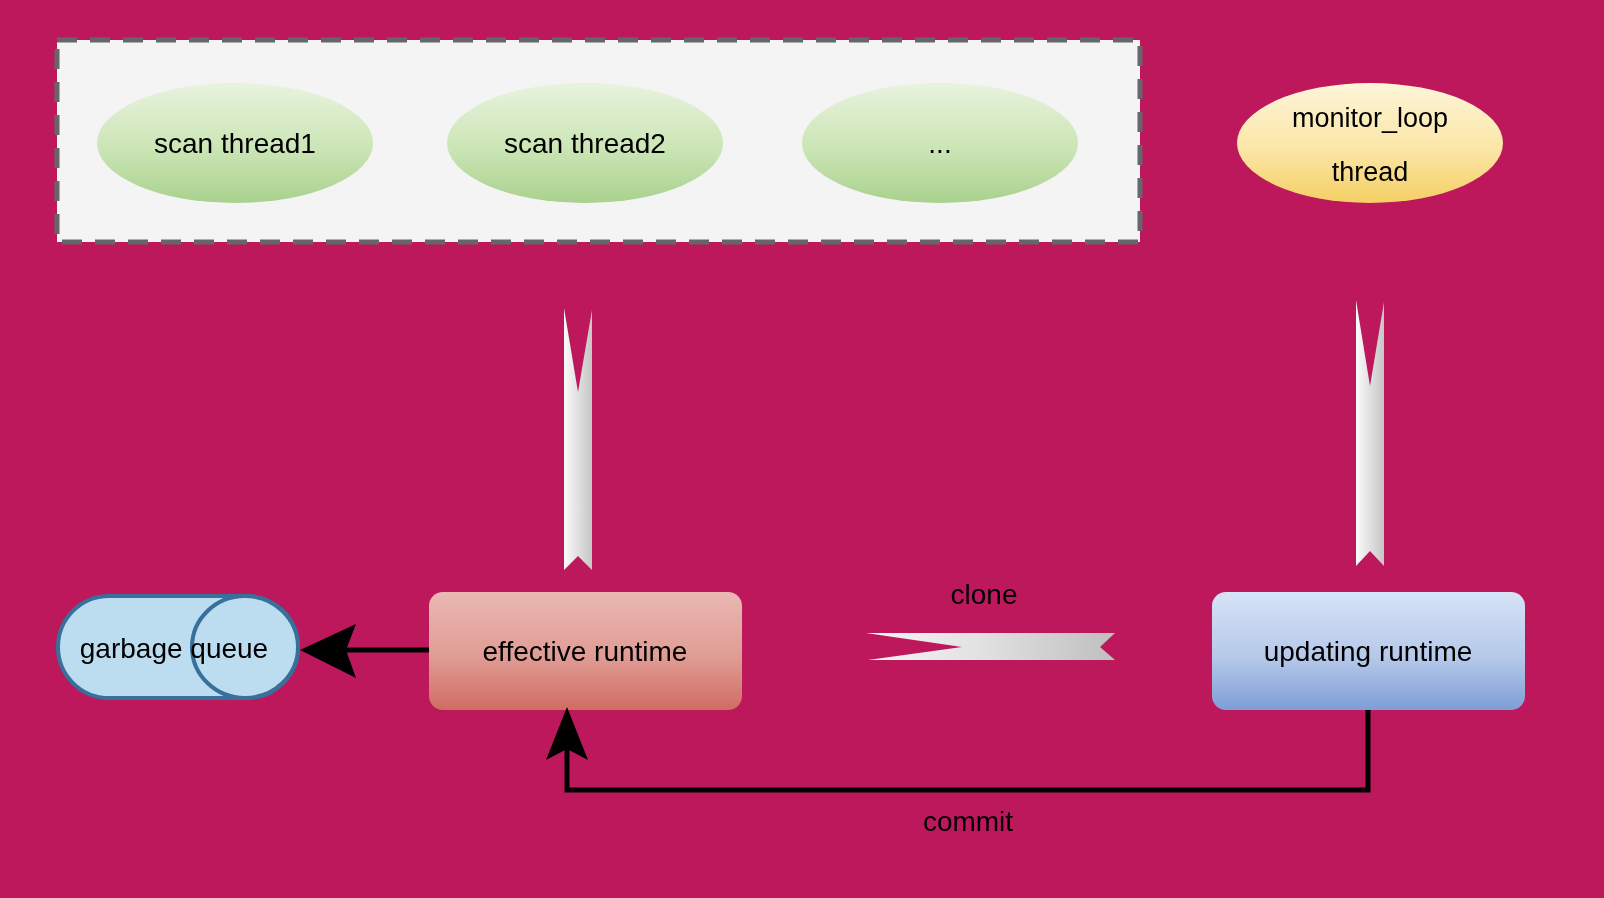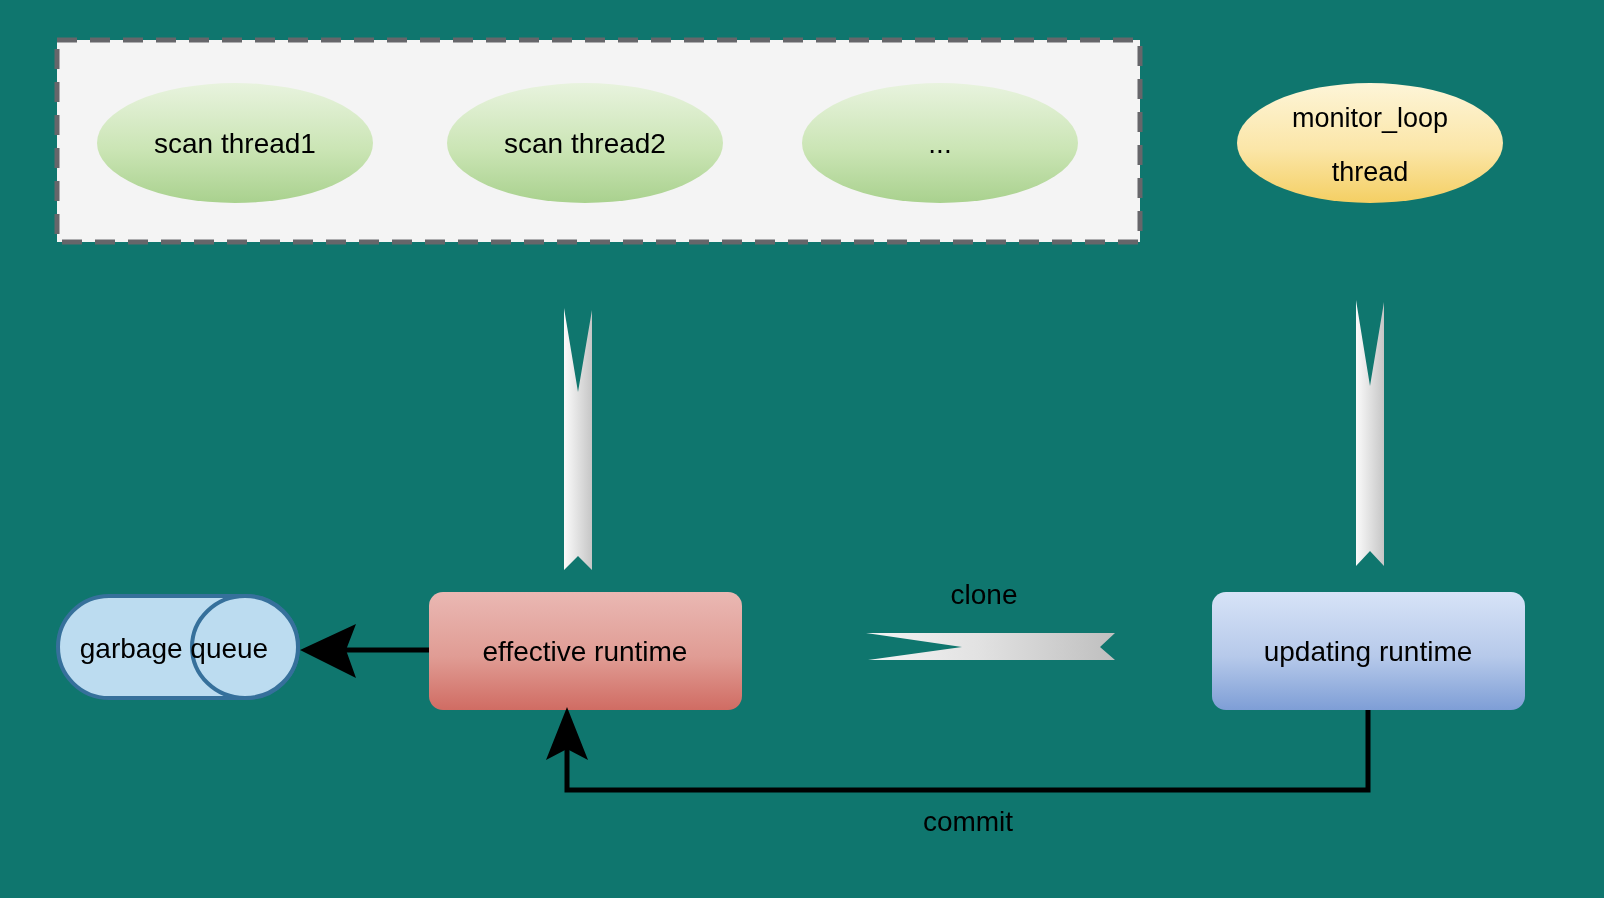--- a/index.html
+++ b/index.html
@@ -7,21 +7,21 @@
     padding: 0;
     background: #ffffff;
   }
   body {
     font-family: "Liberation Sans", sans-serif;
   }
   #canvas {
     position: relative;
     width: 1604px;
     height: 898px;
-    background: #0f766e;
+    background: #be185d;
     overflow: hidden;
   }
   #diagram-svg {
     position: absolute;
     left: 0;
     top: 0;
     width: 1604px;
     height: 898px;
   }
   .node-label {

